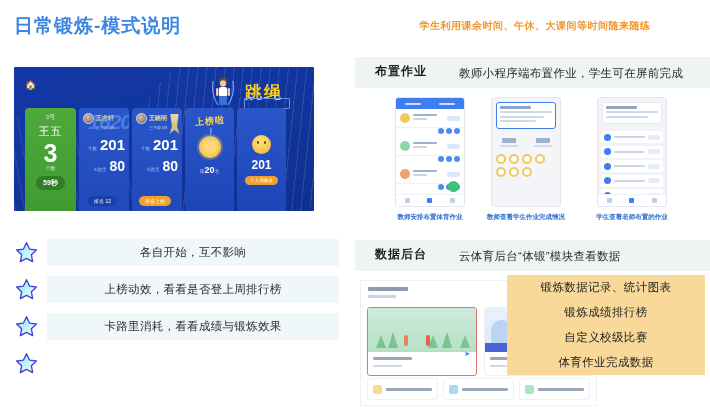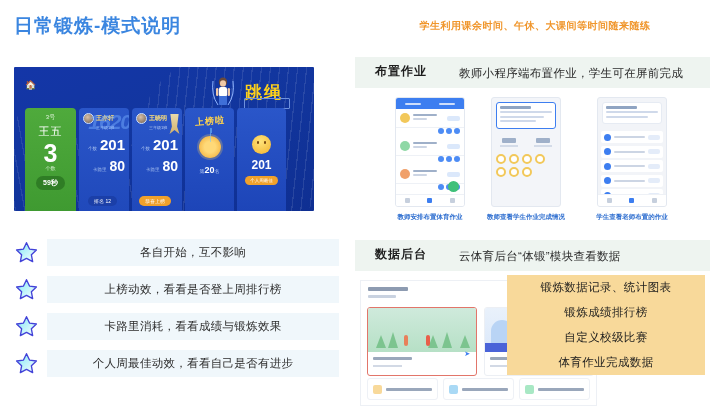--- a/index.html
+++ b/index.html
@@ -392,21 +392,20 @@
         </span>
         <span class="bbar">卡路里消耗，看看成绩与锻炼效果</span>
       </div>
 
       <div class="brow">
         <span class="star">
           <svg viewBox="0 0 24 24" width="25" height="25">
             <path d="M12 2.6l2.9 6.1 6.6.9-4.8 4.6 1.2 6.6L12 17.7 6.1 20.8l1.2-6.6L2.5 9.6l6.6-.9z" fill="url(#sg1)" stroke="#4242d8" stroke-width="1.3" stroke-linejoin="round"></path>
           </svg>
         </span>
-        <span class="bbar">个人周最佳动效，看看自己是否有进步</span>
       </div>
 
     </div>
   </div>
 
   <div class="right-col">
 
     <div class="orange-head">学生利用课余时间、午休、大课间等时间随来随练</div>
 
     <div class="sec-band one"></div>

